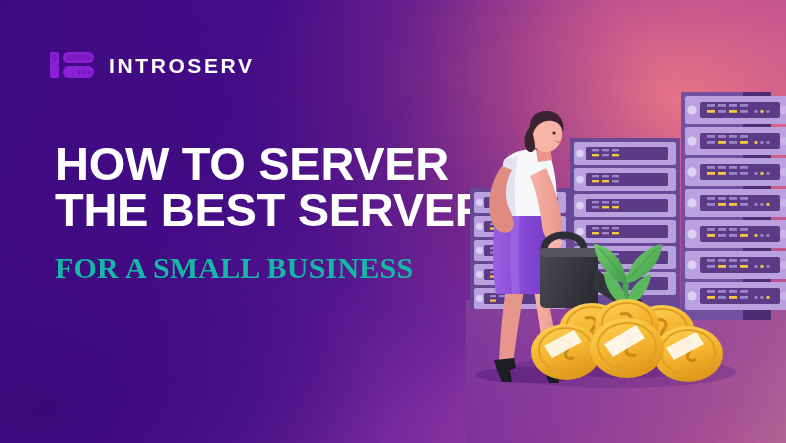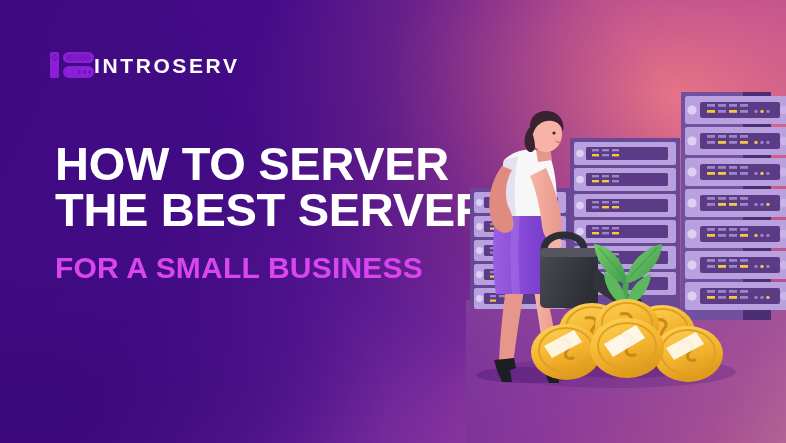--- a/index.html
+++ b/index.html
@@ -31,21 +31,21 @@
     background:radial-gradient(ellipse 58% 60% at 6% 92%, rgba(55,8,118,0.85) 0%, rgba(58,10,122,0.45) 45%, rgba(60,12,125,0) 75%);
   }
   .bg-vignette {
     position:absolute; inset:0;
     background:radial-gradient(ellipse 95% 95% at 20% 35%, rgba(61,10,128,0.70) 0%, rgba(61,10,128,0.30) 42%, rgba(61,10,128,0) 70%);
   }
 
   
   .logo {
     position:absolute; left:50px; top:48px;
-    display:flex; align-items:center; gap:0;
+    display:flex; align-items:center; gap:15px;
     height:34px;
   }
   .logo-mark {
     position:relative; width:44px; height:30px; flex:0 0 auto;
   }
   .logo-wordmark {
     color:#ffffff;
     font-size:21px;
     font-weight:bold;
     letter-spacing:2.6px;
@@ -64,26 +64,27 @@
     font-size:47px;
     font-weight:bold;
     line-height:0.98;
     letter-spacing:-0.3px;
     white-space:nowrap;
     display:block;
   }
   .subline {
     position:absolute;
     left:55px; top:253px;
-    color:#d946ef;
+    color:#14b8a6;
     font-size:30px;
     font-weight:bold;
     letter-spacing:0.2px;
     line-height:1;
     white-space:nowrap;
+    font-family:Liberation Serif, serif;
   }
 
   
   .artwork {
     position:absolute;
     right:0; top:0;
     width:320px; height:443px;
   }
   .artwork svg { display:block; width:100%; height:100%; }
 </style>

